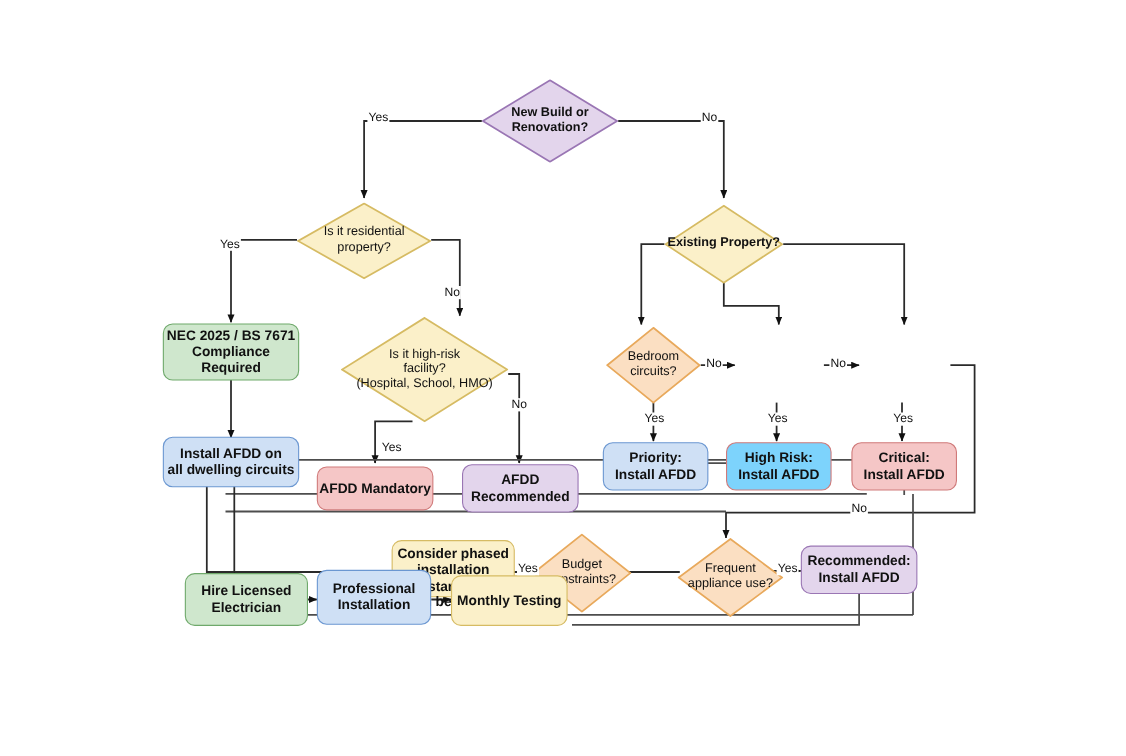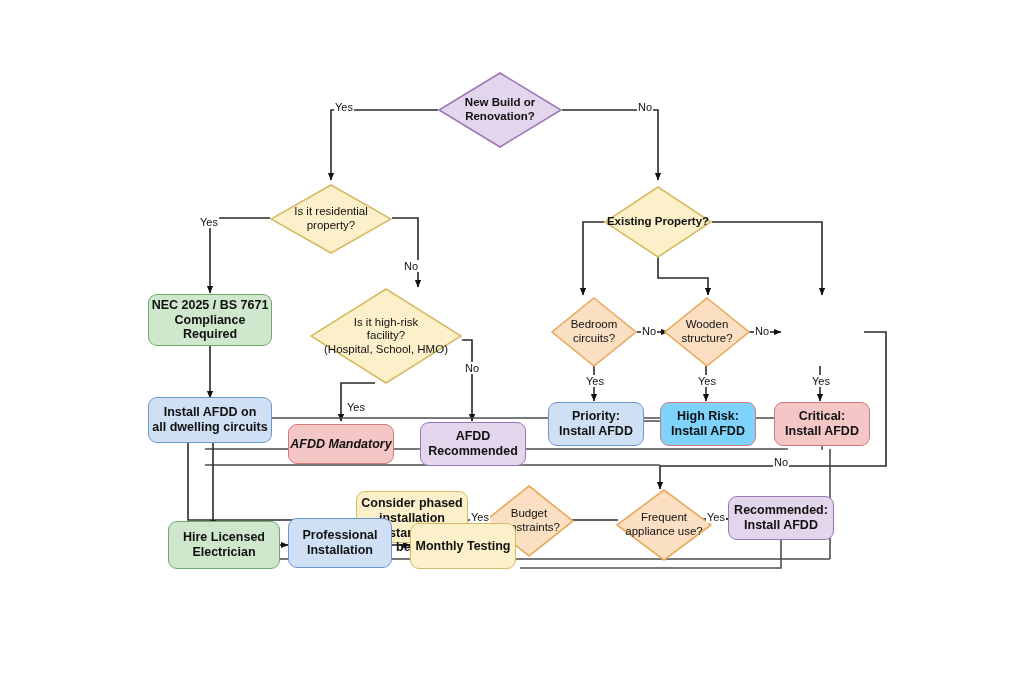--- a/index.html
+++ b/index.html
@@ -127,26 +127,20 @@
     <span class="lbl">Is it high-risk<br>facility?<br>(Hospital, School, HMO)</span>
   </div>
 
   <div class="node dia z3" style="left:551px;top:297px;width:86px;height:70px;">
     <svg class="shape" viewBox="0 0 86 70" preserveAspectRatio="none">
       <polygon points="43,1 85,35 43,69 1,35" fill="#fbdfc2" stroke="#e8a95c" stroke-width="1.6"></polygon>
     </svg>
     <span class="lbl">Bedroom<br>circuits?</span>
   </div>
 
-  <div class="node dia z3" style="left:664px;top:297px;width:86px;height:70px;">
-    <svg class="shape" viewBox="0 0 86 70" preserveAspectRatio="none">
-      <polygon points="43,1 85,35 43,69 1,35" fill="#fbdfc2" stroke="#e8a95c" stroke-width="1.6"></polygon>
-    </svg>
-    <span class="lbl">Wooden<br>structure?</span>
-  </div>
 
 
   <div class="node dia z2" style="left:484px;top:485px;width:90px;height:72px;">
     <svg class="shape" viewBox="0 0 90 72" preserveAspectRatio="none">
       <polygon points="45,1 89,36 45,71 1,36" fill="#fbdfc2" stroke="#e8a95c" stroke-width="1.6"></polygon>
     </svg>
     <span class="lbl">Budget<br>constraints?</span>
   </div>
 
   <div class="node dia z3" style="left:616px;top:489px;width:96px;height:72px;">
@@ -157,21 +151,21 @@
   </div>
 
   <div class="node rect z3" style="left:148px;top:294px;width:124px;height:52px;background:#cfe7cd;border-color:#6fa96b;">
     <span class="lbl">NEC 2025 / BS 7671<br>Compliance Required</span>
   </div>
 
   <div class="node rect z3" style="left:148px;top:397px;width:124px;height:46px;background:#cfe0f5;border-color:#6b97d1;">
     <span class="lbl">Install AFDD on<br>all dwelling circuits</span>
   </div>
 
-  <div class="node rect z3" style="left:288px;top:424px;width:106px;height:40px;background:#f5c6c6;border-color:#d07a7a;font-style:italic;">
+  <div class="node rect z3" style="left:288px;top:424px;width:106px;height:40px;background:#f5c6c6;border-color:#d07a7a;">
     <span class="lbl">AFDD Mandatory</span>
   </div>
 
   <div class="node rect z3" style="left:420px;top:422px;width:106px;height:44px;background:#e3d5ec;border-color:#9a76b4;text-align:center;">
     <span class="lbl">AFDD<br>Recommended</span>
   </div>
 
   <div class="node rect z3" style="left:548px;top:402px;width:96px;height:44px;background:#cfe0f5;border-color:#6b97d1;">
     <span class="lbl">Priority:<br>Install AFDD</span>
   </div>

